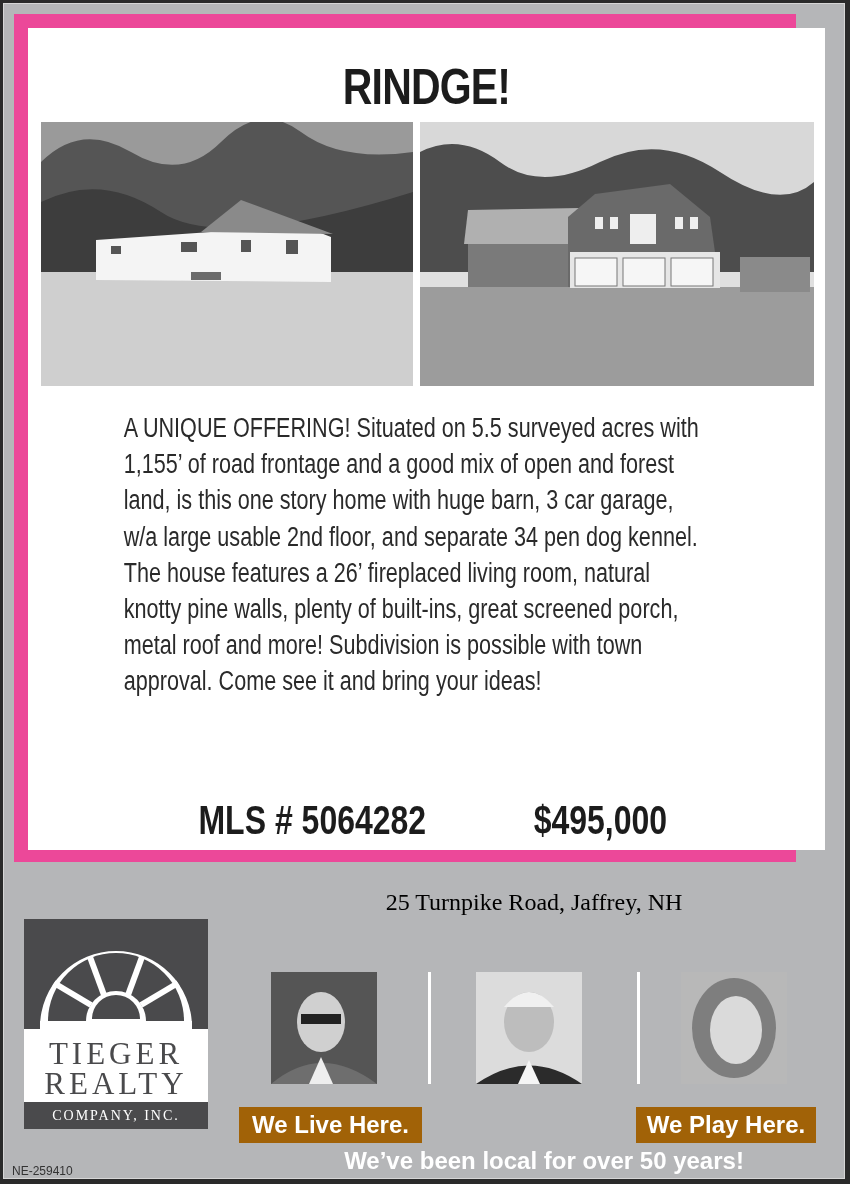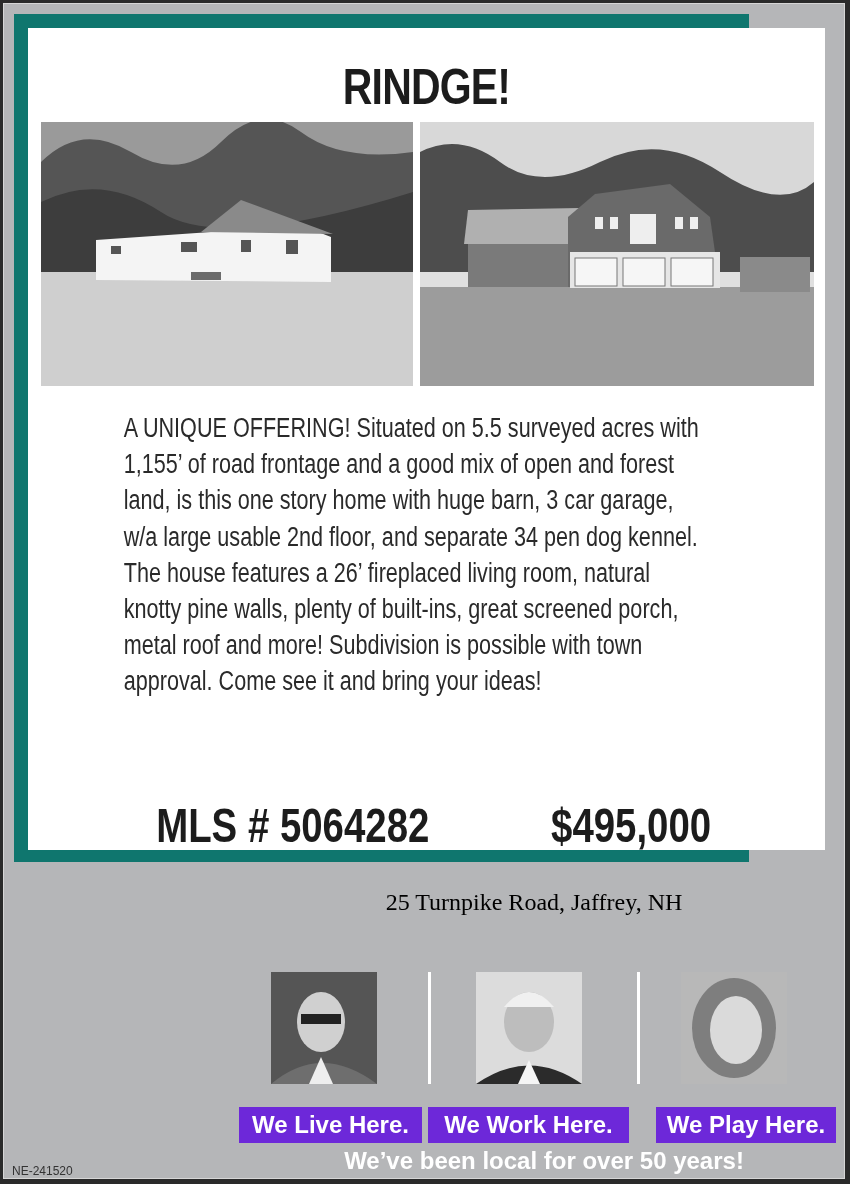--- a/index.html
+++ b/index.html
@@ -1,41 +1,41 @@
 <!DOCTYPE html>
 <html><head>
 <meta charset="utf-8">
 <style>
   html, body { margin:0; padding:0; }
   body { width:850px; height:1184px; background:#2a2a2a; position:relative; overflow:hidden; font-family:"Liberation Sans", sans-serif; }
   .frame { position:absolute; left:3px; top:3px; width:842px; height:1176px; background:#b5b6b8; border:1px solid #d6d6d6; box-sizing:border-box; }
-  .top-panel { position:absolute; left:10px; top:10px; width:735px; height:848px; background:#0f766e; }
+  .top-panel { position:absolute; left:10px; top:10px; width:735px; height:848px; background:#ec4899;padding-left:47px; }
   .white-card { position:absolute; left:14px; top:14px; width:797px; height:822px; background:#fff; }
   .title { position:absolute; left:0; right:0; top:30px; text-align:center; font-family:"Liberation Sans", sans-serif; font-weight:bold; font-size:50px; letter-spacing:-1px; color:#1c1c1c; transform:scaleX(0.82); }
   .photo { position:absolute; top:94px; height:264px; overflow:hidden; }
   .photo svg { width:100%; height:100%; display:block; }
   .photo-1 { left:13px; width:372px; }
   .photo-2 { left:392px; width:394px; }
   .desc { position:absolute; left:20px; right:20px; top:382px; font-size:27px; line-height:36.2px; color:#2a2a2a; }
   .desc .ln { display:block; transform:scaleX(0.8); white-space:nowrap; }
-  .mls-row { position:absolute; left:0; right:0; top:770px; text-align:center; font-weight:bold; font-size:48px; color:#1c1c1c; white-space:nowrap; }
+  .mls-row { position:absolute; left:0; right:0; top:770px; text-align:center; font-weight:bold; font-size:40px; color:#1c1c1c; white-space:nowrap; }
   .mls-row span { display:inline-block; transform:scaleX(0.8); }
   .address { position:absolute; left:240px; width:580px; top:885px; text-align:center; font-family:"Liberation Serif", serif; font-size:24px; color:#000000; }
   .contact { position:absolute; left:230px; width:600px; top:918px; text-align:center; font-size:24px; color:#fff; white-space:nowrap; }
   .contact span.sq { display:inline-block; transform:scaleX(0.78); }
   .logo { position:absolute; left:20px; top:915px; width:184px; height:210px; }
   .logo-top { position:absolute; left:0; top:0; width:184px; height:110px; background:#4a4a4c; }
   .logo-mid { position:absolute; left:0; top:110px; width:184px; height:73px; background:#fff; }
   .logo-bot { position:absolute; left:0; top:183px; width:184px; height:27px; background:#4a4a4c; color:#fff; font-family:"Liberation Serif", serif; font-size:14px; letter-spacing:2px; text-align:center; line-height:27px; }
   .logo-word { display:block; text-align:center; font-family:"Liberation Serif", serif; font-size:31px; letter-spacing:4px; color:#4a4a4c; line-height:30px; }
   .logo-mid .w1 { margin-top:10px; }
   .agent { position:absolute; top:968px; width:106px; height:112px; background:#6a6a6a; overflow:hidden; }
   .agent svg { width:100%; height:100%; display:block; }
   .divider { position:absolute; top:968px; width:3px; height:112px; background:#fff; }
-  .slogan-box { position:absolute; top:1103px; height:36px; background:#6d28d9; color:#fff; font-weight:bold; font-size:24px; line-height:36px; text-align:center; }
+  .slogan-box { position:absolute; top:1103px; height:36px; background:#a16207; color:#fff; font-weight:bold; font-size:24px; line-height:36px; text-align:center; }
   .tagline { position:absolute; left:230px; width:620px; top:1143px; text-align:center; font-weight:bold; font-size:24px; color:#fff; }
   .adid { position:absolute; left:8px; top:1160px; font-size:12px; color:#333; }
 </style>
 </head>
 <body>
 
 <div class="frame">
   <div class="top-panel">
     <div class="white-card">
       <div class="title">RINDGE!</div>
@@ -93,20 +93,42 @@
       <div class="mls-row">
         <span>MLS # 5064282</span>
         <span style="width:40px"></span>
         <span>$495,000</span>
       </div>
     </div>
   </div>
 
   <div class="address">25 Turnpike Road, Jaffrey, NH</div>
 
+  <div class="logo">
+    <div class="logo-top">
+      <svg viewBox="0 0 184 110" width="184" height="110">
+        <path d="M16 108 A76 76 0 0 1 168 108 Z" fill="#fff"></path>
+        <path d="M24 102 A68 68 0 0 1 160 102 Z" fill="#4a4a4c"></path>
+        <path d="M62 102 A30 30 0 0 1 122 102 Z" fill="#fff"></path>
+        <path d="M68 100 A24 24 0 0 1 116 100 Z" fill="#4a4a4c"></path>
+        <g stroke="#fff" stroke-width="6">
+          <line x1="67" y1="86" x2="30" y2="64"></line>
+          <line x1="80" y1="76" x2="66" y2="38"></line>
+          <line x1="104" y1="76" x2="118" y2="38"></line>
+          <line x1="117" y1="86" x2="154" y2="64"></line>
+        </g>
+        <rect x="16" y="102" width="152" height="8" fill="#fff"></rect>
+      </svg>
+    </div>
+    <div class="logo-mid">
+      <span class="logo-word w1">TIEGER</span>
+      <span class="logo-word">REALTY</span>
+    </div>
+    <div class="logo-bot">COMPANY, INC.</div>
+  </div>
 
   <div class="agent" style="left:267px">
     <svg viewBox="0 0 106 112">
         <rect width="106" height="112" fill="#555"></rect>
         <ellipse cx="50" cy="50" rx="24" ry="30" fill="#d0d0d0"></ellipse>
         <rect x="30" y="42" width="40" height="10" fill="#222"></rect>
         <path d="M0 112 Q50 70 106 112Z" fill="#6e6e6e"></path>
         <path d="M38 112 L50 85 L62 112Z" fill="#eee"></path>
       </svg>
   </div>
@@ -123,18 +145,17 @@
   <div class="divider" style="left:633px"></div>
   <div class="agent" style="left:677px">
     <svg viewBox="0 0 106 112">
         <rect width="106" height="112" fill="#b8b8b8"></rect>
         <ellipse cx="53" cy="56" rx="42" ry="50" fill="#7e7e7e"></ellipse>
         <ellipse cx="55" cy="58" rx="26" ry="34" fill="#dadada"></ellipse>
       </svg>
   </div>
 
   <div class="slogan-box" style="left:235px;width:183px">We Live Here.</div>
-  <div class="slogan-box" style="left:424px;width:201px">We Work Here.</div>
-  <div class="slogan-box" style="left:652px;width:180px">We Play Here.</div>
+  <div class="slogan-box" style="left:632px;width:180px">We Play Here.</div>
 
   <div class="tagline">We’ve been local for over 50 years!</div>
-  <div class="adid">NE-241520</div>
+  <div class="adid">NE-259410</div>
 </div>
 
 </body></html>

